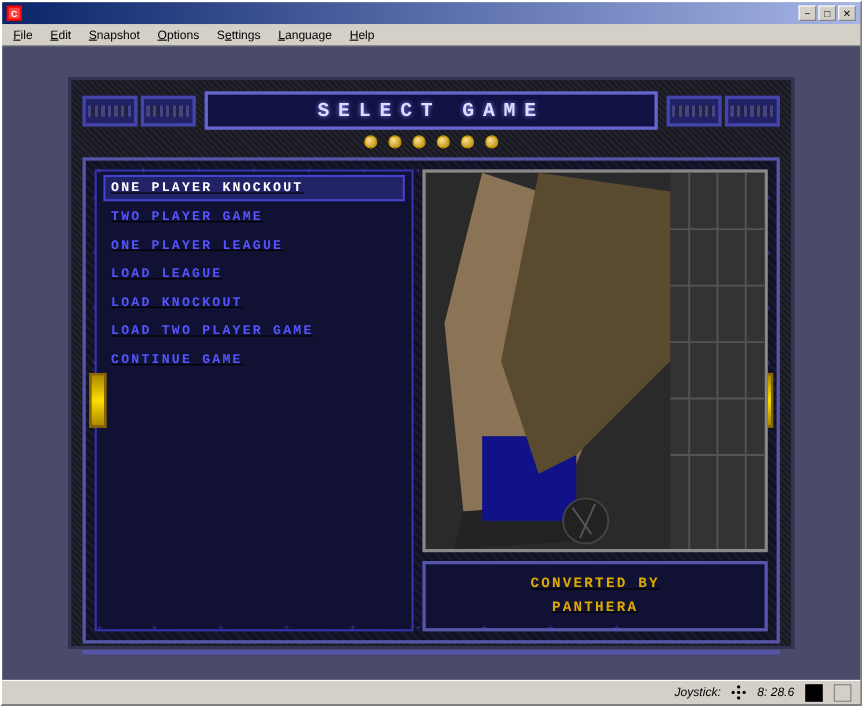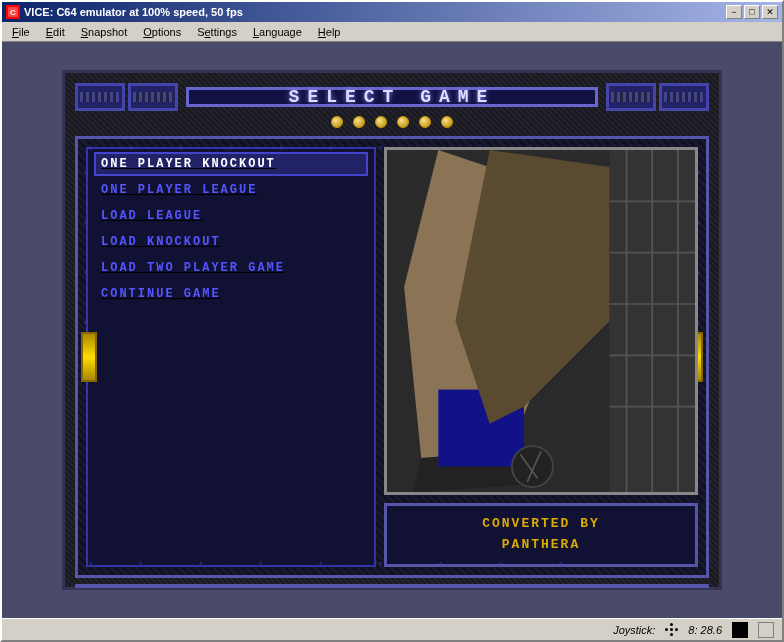--- a/index.html
+++ b/index.html
@@ -164,21 +164,21 @@
     }
 
     .header-box-inner {
       width: 40px;
       height: 10px;
       background: repeating-linear-gradient(90deg, #444488 0px, #444488 3px, #222244 3px, #222244 6px);
     }
 
     .header-title-box {
       flex: 1;
-      height: 20px;
+      height: 35px;
       border: 3px solid #6666cc;
       background: #111144;
       display: flex;
       align-items: center;
       justify-content: center;
       margin: 0 8px;
     }
 
     .header-title-text {
       color: #ddddff;
@@ -289,20 +289,21 @@
       align-items: center;
       justify-content: center;
     }
 
     
     .credit-box {
       border: 3px solid #5555aa;
       background: #111133;
       padding: 8px;
       text-align: center;
+      text-decoration: underline;
     }
 
     .credit-text {
       color: #ddaa00;
       font-family: 'Courier New', monospace;
       font-size: 13px;
       font-weight: bold;
       letter-spacing: 2px;
       line-height: 1.6;
       text-transform: uppercase;
@@ -399,21 +400,20 @@
 <div class="window">
 
   <div class="titlebar">
     <div class="titlebar-left">
       <div class="titlebar-icon">
         <svg width="12" height="12" viewBox="0 0 12 12">
           <rect x="1" y="1" width="10" height="10" fill="#ff4444" rx="1"></rect>
           <text x="6" y="9" text-anchor="middle" font-size="8" font-weight="bold" fill="white" font-family="Arial">C</text>
         </svg>
       </div>
-      <span class="titlebar-text">VICE: C64 emulator at 100% speed, 50 fps</span>
     </div>
     <div class="titlebar-buttons">
       <div class="titlebar-btn">
         <span>−</span>
       </div>
       <div class="titlebar-btn">
         <span>□</span>
       </div>
       <div class="titlebar-btn close">
         <span>✕</span>
@@ -497,20 +497,21 @@
             <span class="plus-sign" style="right:5px;top:80px">+</span>
             <span class="plus-sign" style="right:5px;top:130px">+</span>
             <span class="plus-sign" style="right:5px;top:180px">+</span>
           </div>
 
           <div class="side-deco-left"></div>
           <div class="side-deco-right"></div>
 
           <div class="menu-panel">
             <div class="menu-option selected">ONE PLAYER KNOCKOUT</div>
+            <div class="menu-option">TWO PLAYER GAME</div>
             <div class="menu-option">ONE PLAYER LEAGUE</div>
             <div class="menu-option">LOAD LEAGUE</div>
             <div class="menu-option">LOAD KNOCKOUT</div>
             <div class="menu-option">LOAD TWO PLAYER GAME</div>
             <div class="menu-option">CONTINUE GAME</div>
           </div>
 
           <div class="right-panel">
 
             <div class="game-image">

